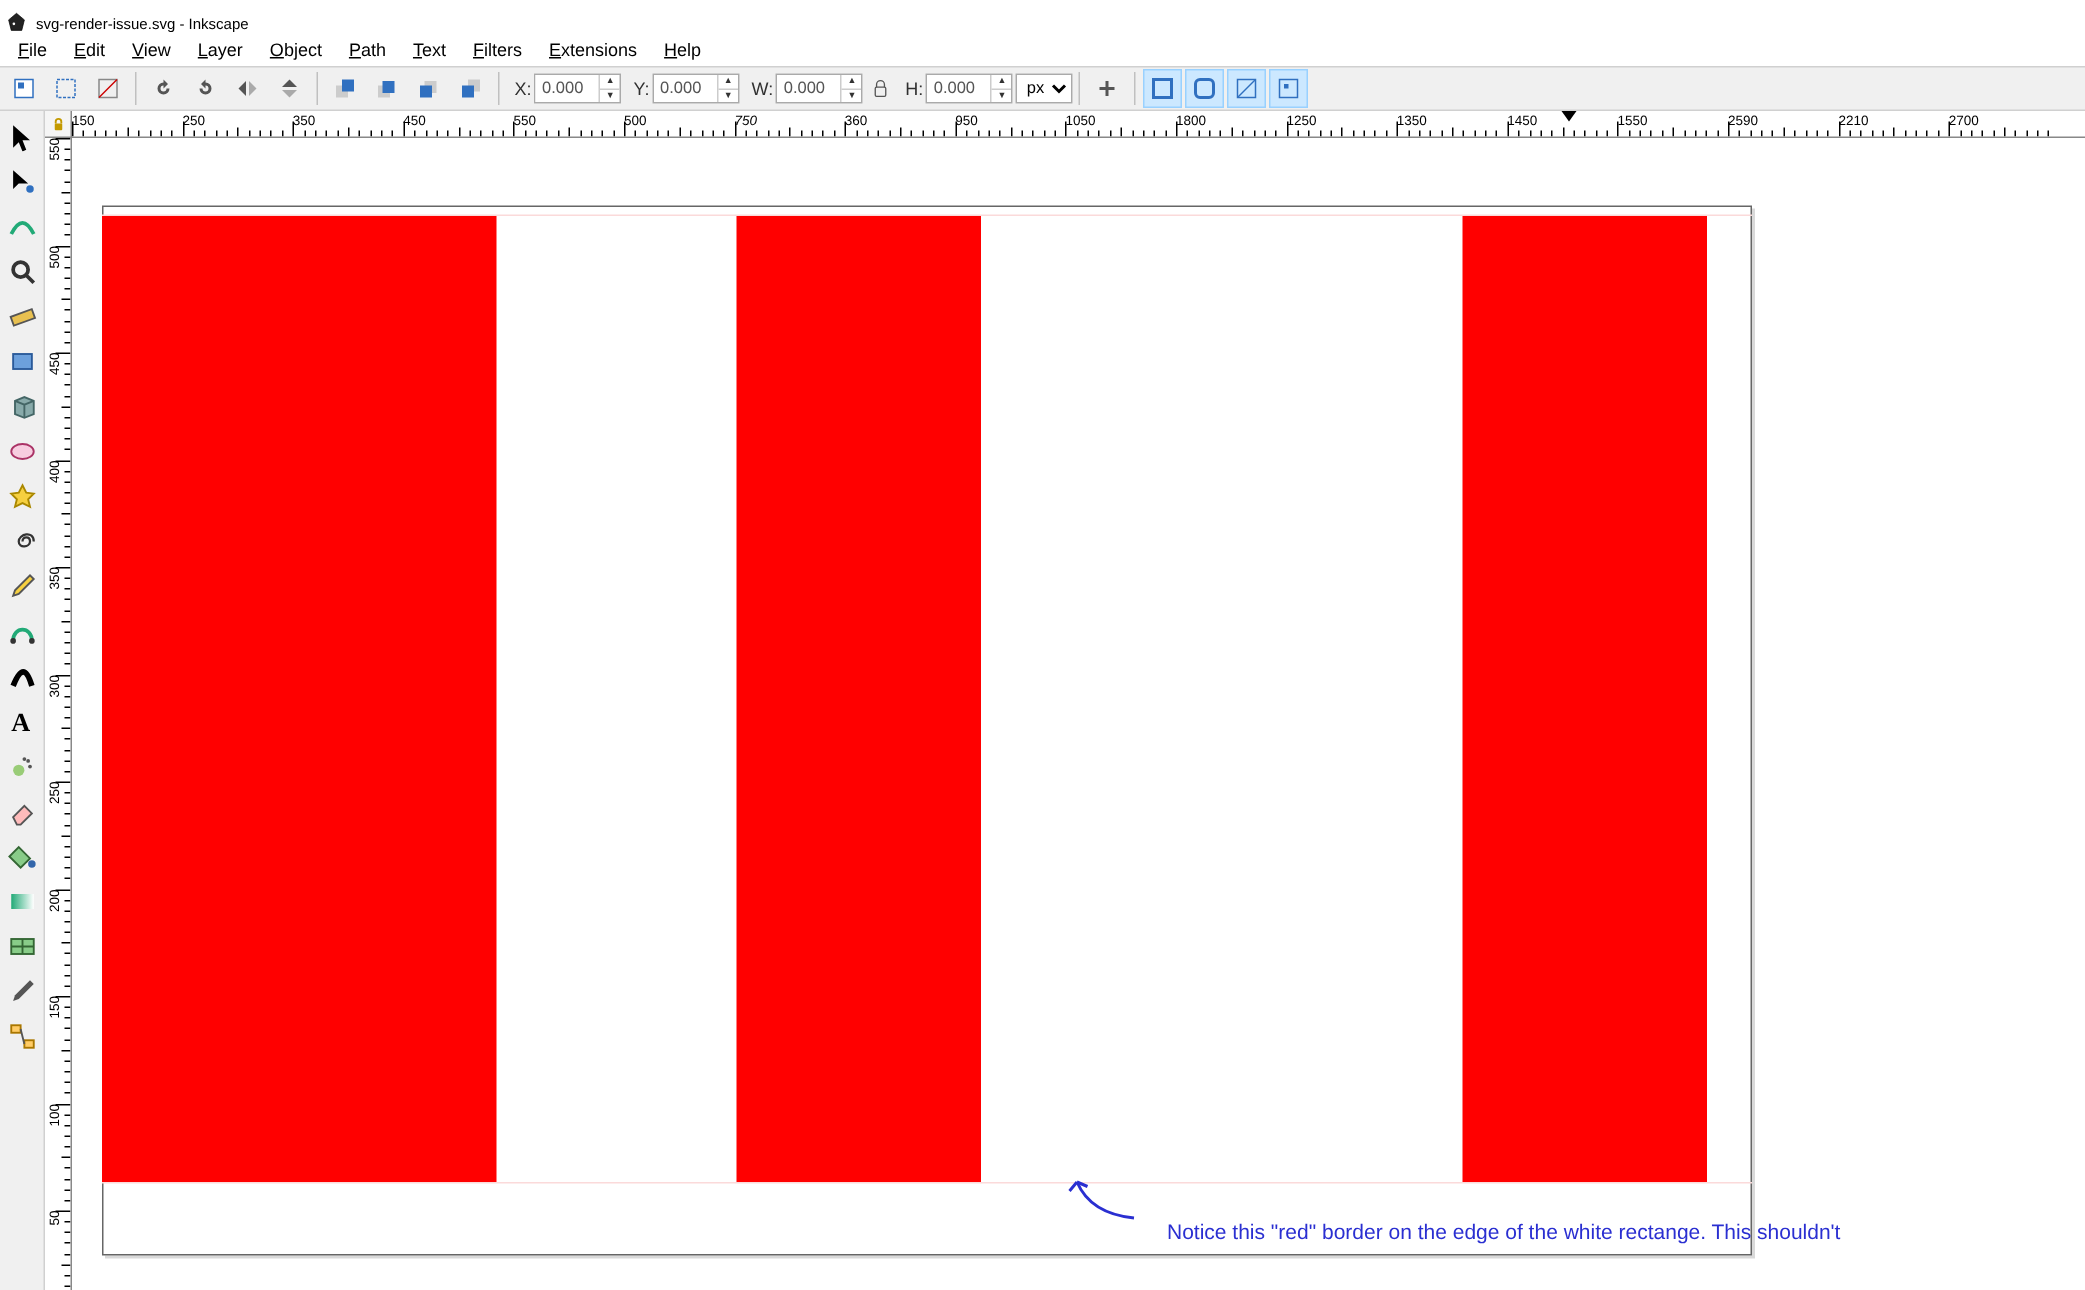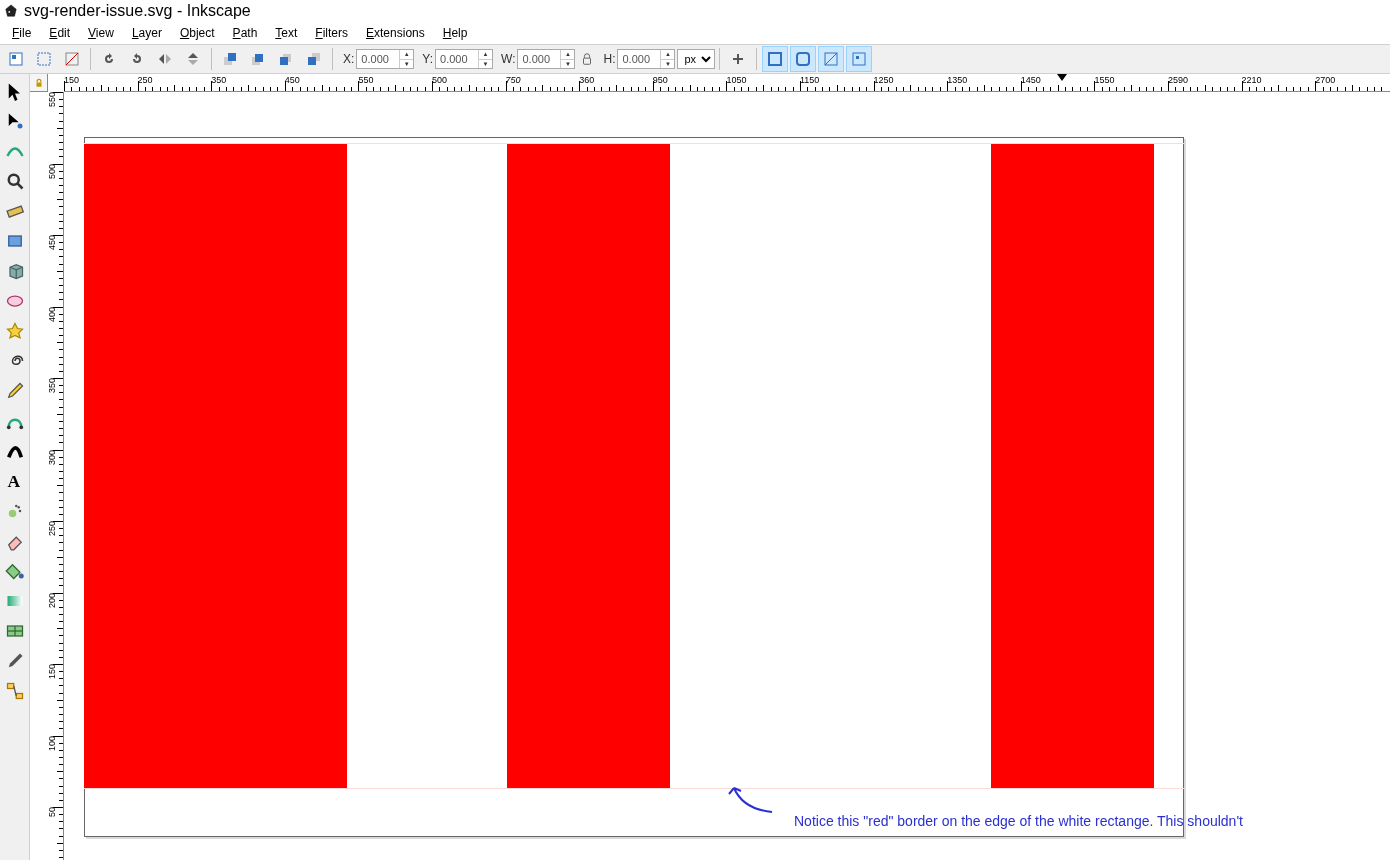--- a/index.html
+++ b/index.html
@@ -12,24 +12,24 @@
     height: 860px;
     overflow: hidden;
     display: flex;
     flex-direction: column;
     color: #000;
   }
   
   .titlebar {
     height: 22px;
     display: flex;
-    align-items: center;
+    align-items: flex-end;
     padding: 0 4px;
     background: #fff;
-    font-size: 16px;
+    font-size: 10px;
     gap: 6px;
   }
   .titlebar svg { width: 14px; height: 14px; }
   
   .menubar {
     height: 22px;
     display: flex;
     align-items: center;
     padding: 0 4px;
     background: #fff;
@@ -106,21 +106,20 @@
     display:flex;align-items:center;justify-content:center;
     margin:0 auto;
   }
 
   
   .canvaswrap {
     flex:1;
     display:flex; flex-direction:column;
     position:relative;
     overflow:hidden;
-    padding-left:16px;
   }
   .ruler-h {
     height:18px;
     background:#fff;
     border-bottom:1px solid #888;
     position:relative;
     margin-left:18px;
     overflow:hidden;
   }
   .ruler-v {
@@ -566,21 +565,21 @@
         <div class="tick-h minor" style="left: 669.76px;"></div>
         <div class="tick-h minor" style="left: 677.12px;"></div>
         <div class="tick-h minor" style="left: 684.48px;"></div>
         <div class="tick-h minor" style="left: 691.84px;"></div>
         <div class="tick-h mid" style="left: 699.2px;"></div>
         <div class="tick-h minor" style="left: 706.56px;"></div>
         <div class="tick-h minor" style="left: 713.92px;"></div>
         <div class="tick-h minor" style="left: 721.28px;"></div>
         <div class="tick-h minor" style="left: 728.64px;"></div>
         <div class="tick-h major" style="left: 736px;"></div>
-        <div class="tick-h-label" style="left: 738px;">1150</div>
+        <div class="tick-h-label" style="left: 738px;">1800</div>
         <div class="tick-h minor" style="left: 743.36px;"></div>
         <div class="tick-h minor" style="left: 750.72px;"></div>
         <div class="tick-h minor" style="left: 758.08px;"></div>
         <div class="tick-h minor" style="left: 765.44px;"></div>
         <div class="tick-h mid" style="left: 772.8px;"></div>
         <div class="tick-h minor" style="left: 780.16px;"></div>
         <div class="tick-h minor" style="left: 787.52px;"></div>
         <div class="tick-h minor" style="left: 794.88px;"></div>
         <div class="tick-h minor" style="left: 802.24px;"></div>
         <div class="tick-h major" style="left: 809.6px;"></div>

